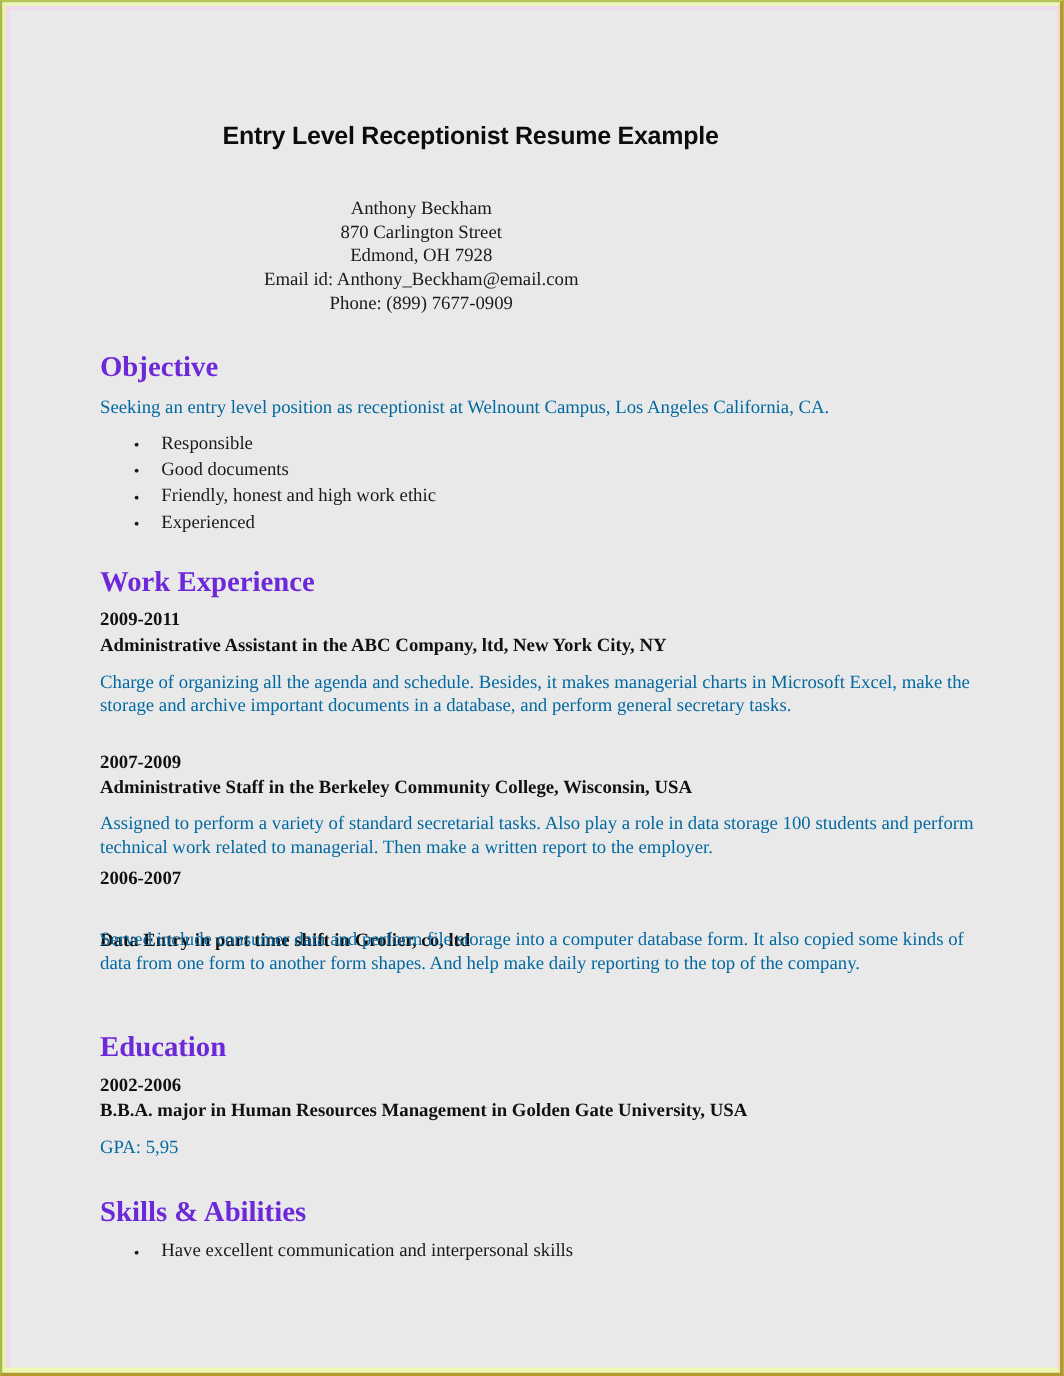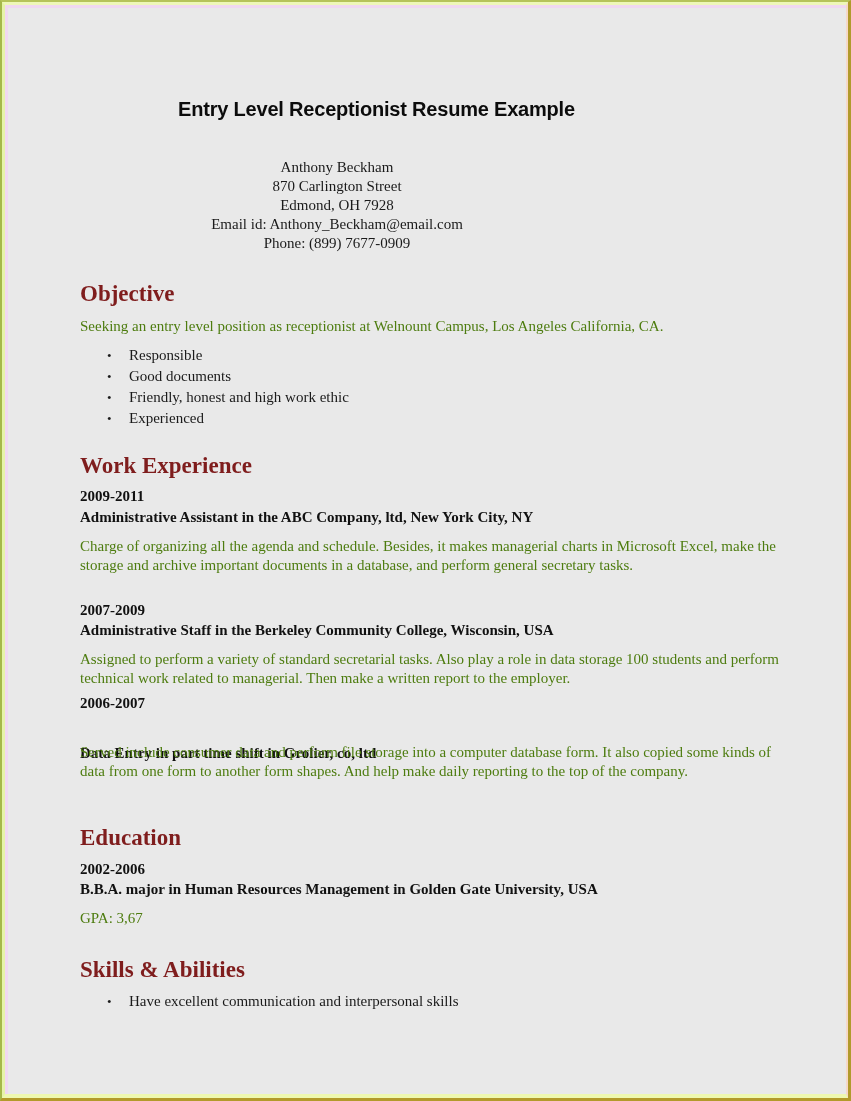--- a/index.html
+++ b/index.html
@@ -55,28 +55,28 @@
     font-size: 15px;
     line-height: 19px;
     color: #1a1a1a;
   }
   .contact div { margin: 0; }
 
   .section-title {
     position: absolute; left: 80px;
     font-size: 23px;
     font-weight: bold;
-    color: #7f1d1d;
+    color: #6d28d9;
     margin: 0;
   }
   .para {
     position: absolute; left: 80px; width: 700px;
     font-size: 15px;
     line-height: 19px;
-    color: #4d7c0f;
+    color: #0369a1;
   }
   .job-years, .job-title {
     position: absolute; left: 80px;
     font-size: 15px;
     font-weight: bold;
     color: #111;
   }
   ul.bullets {
     position: absolute; left: 80px; margin: 0; padding: 0; list-style: none;
     font-size: 15px; line-height: 21px; color: #1a1a1a;
@@ -124,19 +124,19 @@
   <div class="job-title" style="top:622px;">Administrative Staff in the Berkeley Community College, Wisconsin, USA</div>
   <div class="para" style="top:650px;">Assigned to perform a variety of standard secretarial tasks. Also play a role in data storage 100 students and perform technical work related to managerial. Then make a written report to the employer.</div>
 
   <div class="job-years" style="top:695px;">2006-2007</div>
   <div class="job-title" style="top:745px;">Data Entry in part time shift in Grolier, co, ltd</div>
   <div class="para" style="top:743px;">Served include consumer data and perform file storage into a computer database form. It also copied some kinds of data from one form to another form shapes. And help make daily reporting to the top of the company.</div>
 
   <h2 class="section-title" style="top:825px;">Education</h2>
   <div class="job-years" style="top:861px;">2002-2006</div>
   <div class="job-title" style="top:881px;">B.B.A. major in Human Resources Management in Golden Gate University, USA</div>
-  <div class="para" style="top:909px;">GPA: 3,67</div>
+  <div class="para" style="top:909px;">GPA: 5,95</div>
 
   <h2 class="section-title" style="top:957px;">Skills &amp; Abilities</h2>
   <ul class="bullets" style="top:991px;">
     <li><span class="dot">•</span><span>Have excellent communication and interpersonal skills</span></li>
   </ul>
 </div>
 
 </body></html>

